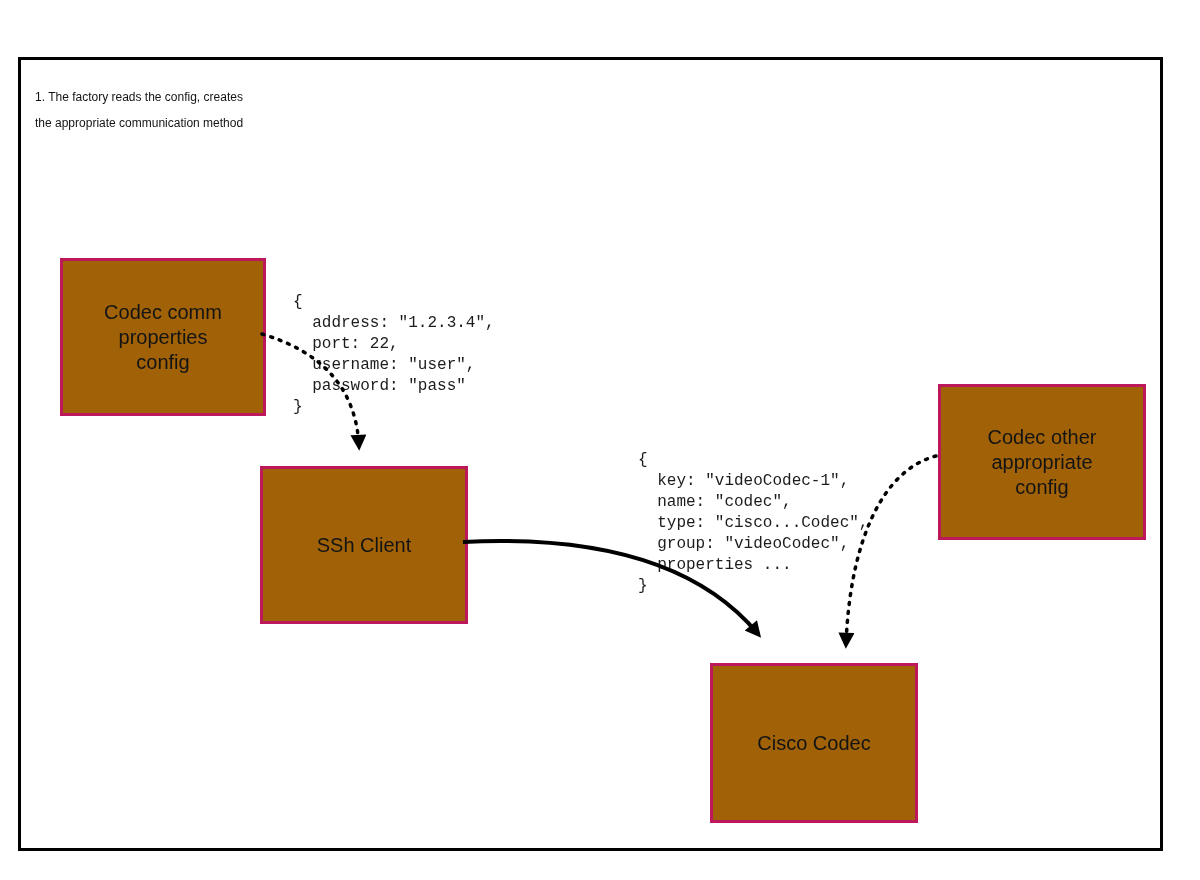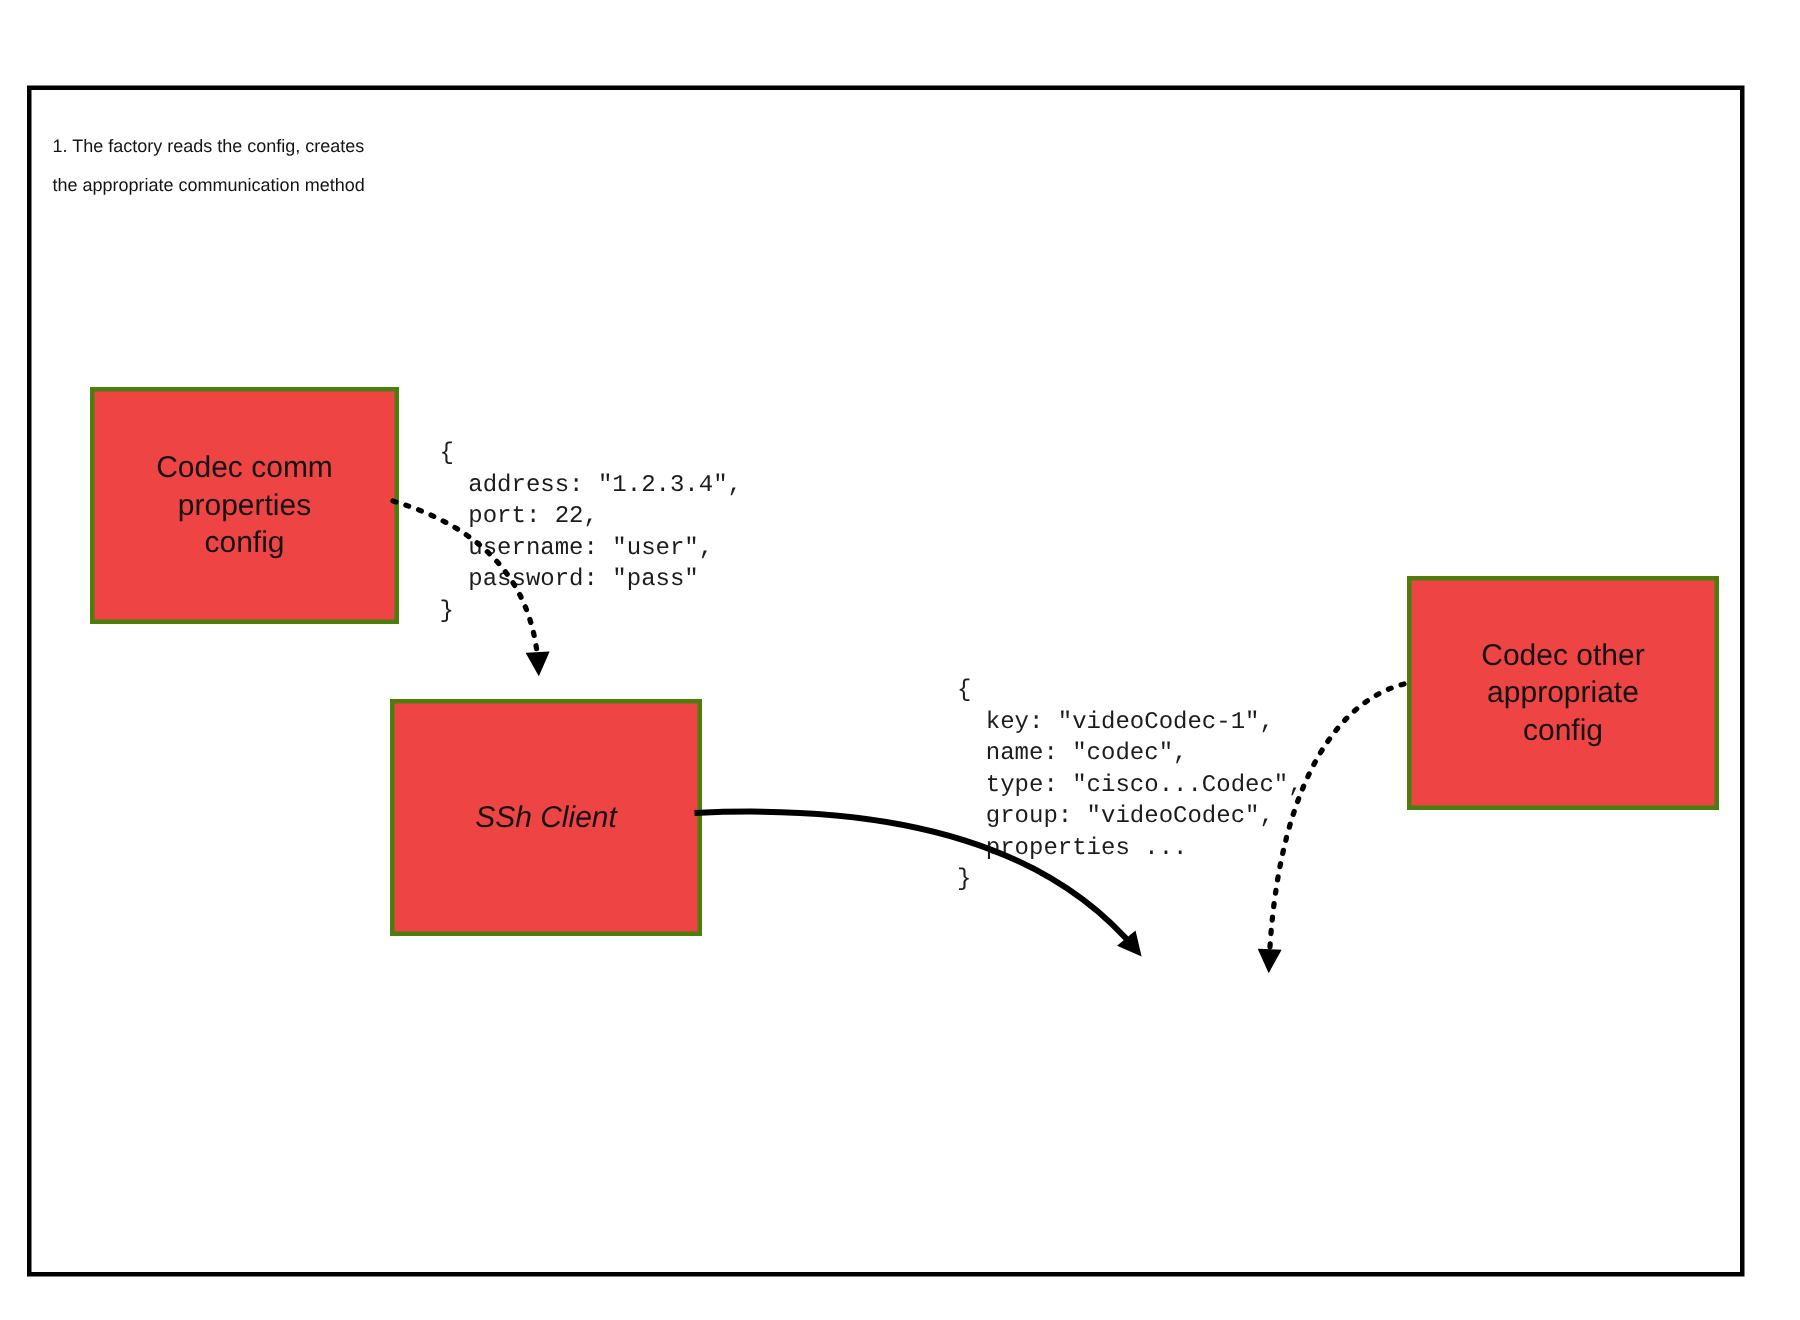--- a/index.html
+++ b/index.html
@@ -24,22 +24,22 @@
   .note {
     position: absolute;
     font-size: 12px;
     line-height: 26px;
     white-space: pre-line;
     color: #141414;
   }
 
   .node {
     position: absolute;
-    border: 3px solid #4d7c0f;
-    background: #ef4444;
+    border: 3px solid #be185d;
+    background: #a16207;
     display: flex;
     align-items: center;
     justify-content: center;
     text-align: center;
     font-size: 20px;
     line-height: 25px;
     white-space: pre-line;
     color: #141414;
   }
 
@@ -74,34 +74,35 @@
 properties
 config</div>
 
   <pre class="code" style="left:293px; top:292px;">{
   address: "1.2.3.4",
   port: 22,
   username: "user",
   password: "pass"
 }</pre>
 
-  <div class="node" style="left:260px; top:466px; width:202px; height:152px;font-style:italic;">SSh Client</div>
+  <div class="node" style="left:260px; top:466px; width:202px; height:152px;">SSh Client</div>
 
   <pre class="code" style="left:638px; top:450px;">{
   key: "videoCodec-1",
   name: "codec",
   type: "cisco...Codec",
   group: "videoCodec",
   properties ...
 }</pre>
 
   <div class="node" style="left:938px; top:384px; width:202px; height:150px;">Codec other
 appropriate
 config</div>
 
+  <div class="node" style="left:710px; top:663px; width:202px; height:154px;">Cisco Codec</div>
 
 
   <svg class="arrows" width="1200" height="880">
     <defs>
       <marker id="ah" viewBox="0 0 10 10" refX="7" refY="5" markerWidth="20" markerHeight="16" orient="auto" markerUnits="userSpaceOnUse">
         <path d="M0,0 L10,5 L0,10 Z" fill="#000000"></path>
       </marker>
     </defs>
 
     <path d="M 262 334 C 322 352 356 388 359 446" fill="none" stroke="#000000" stroke-width="3.5" stroke-dasharray="2 7" stroke-linecap="round" marker-end="url(#ah)"></path>

